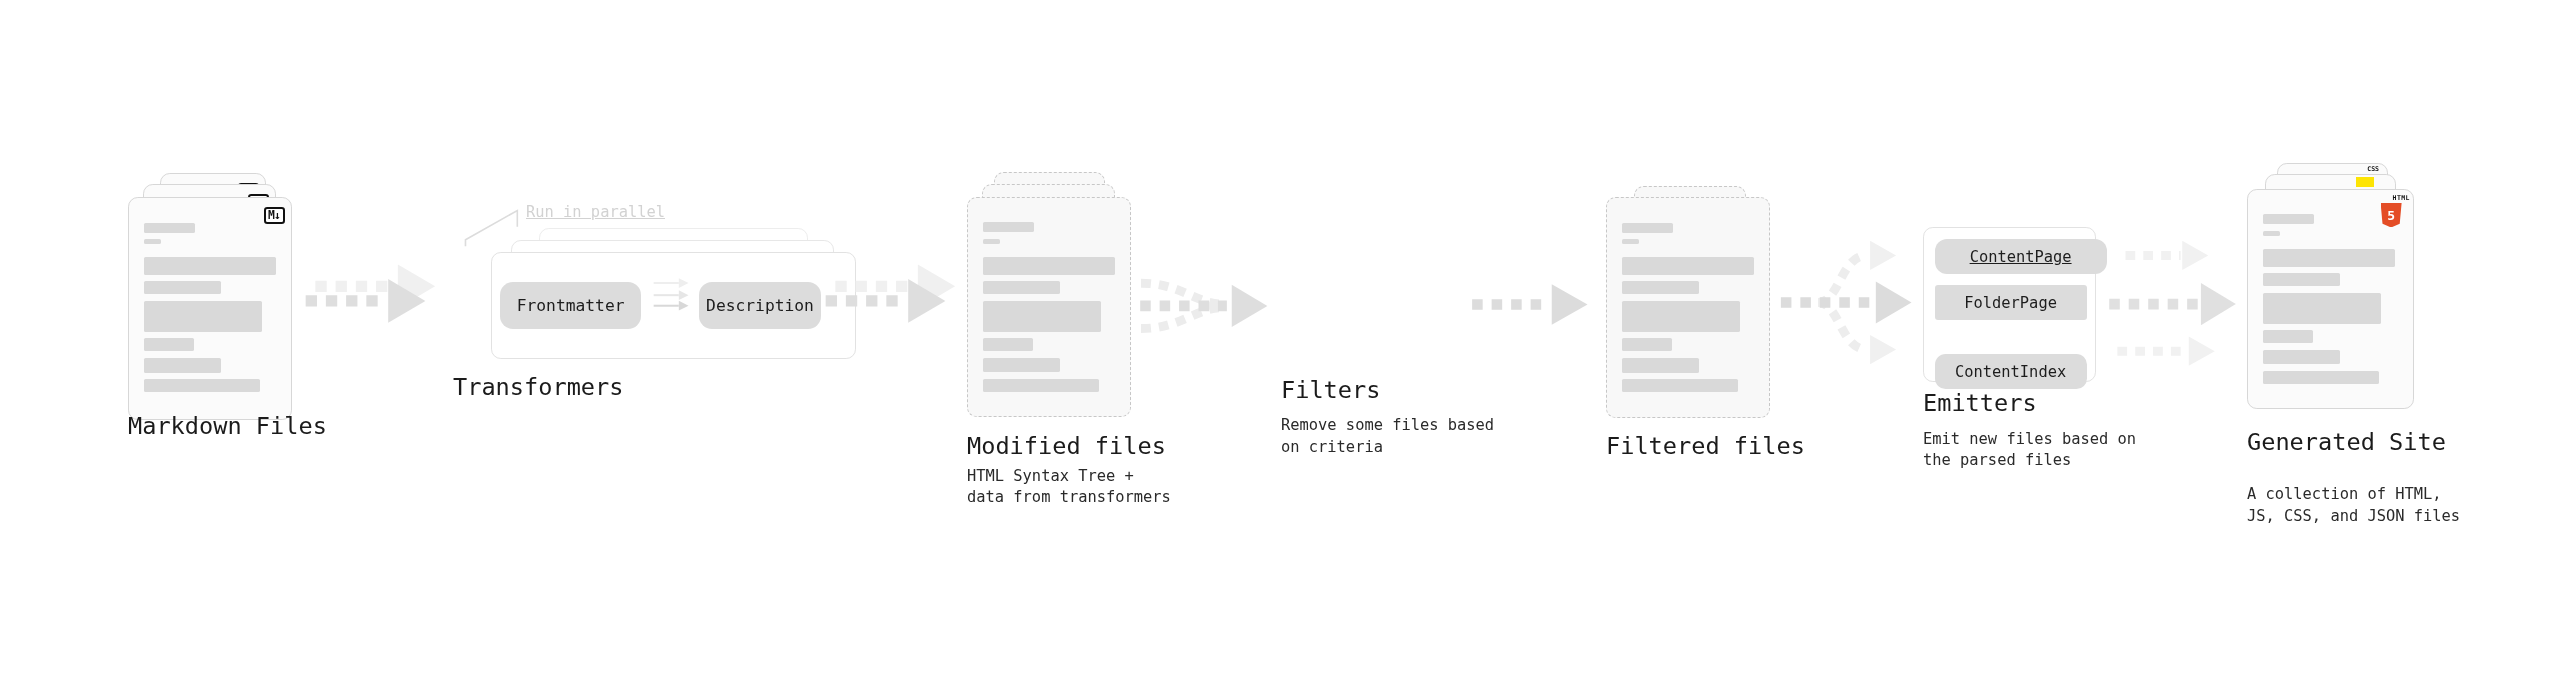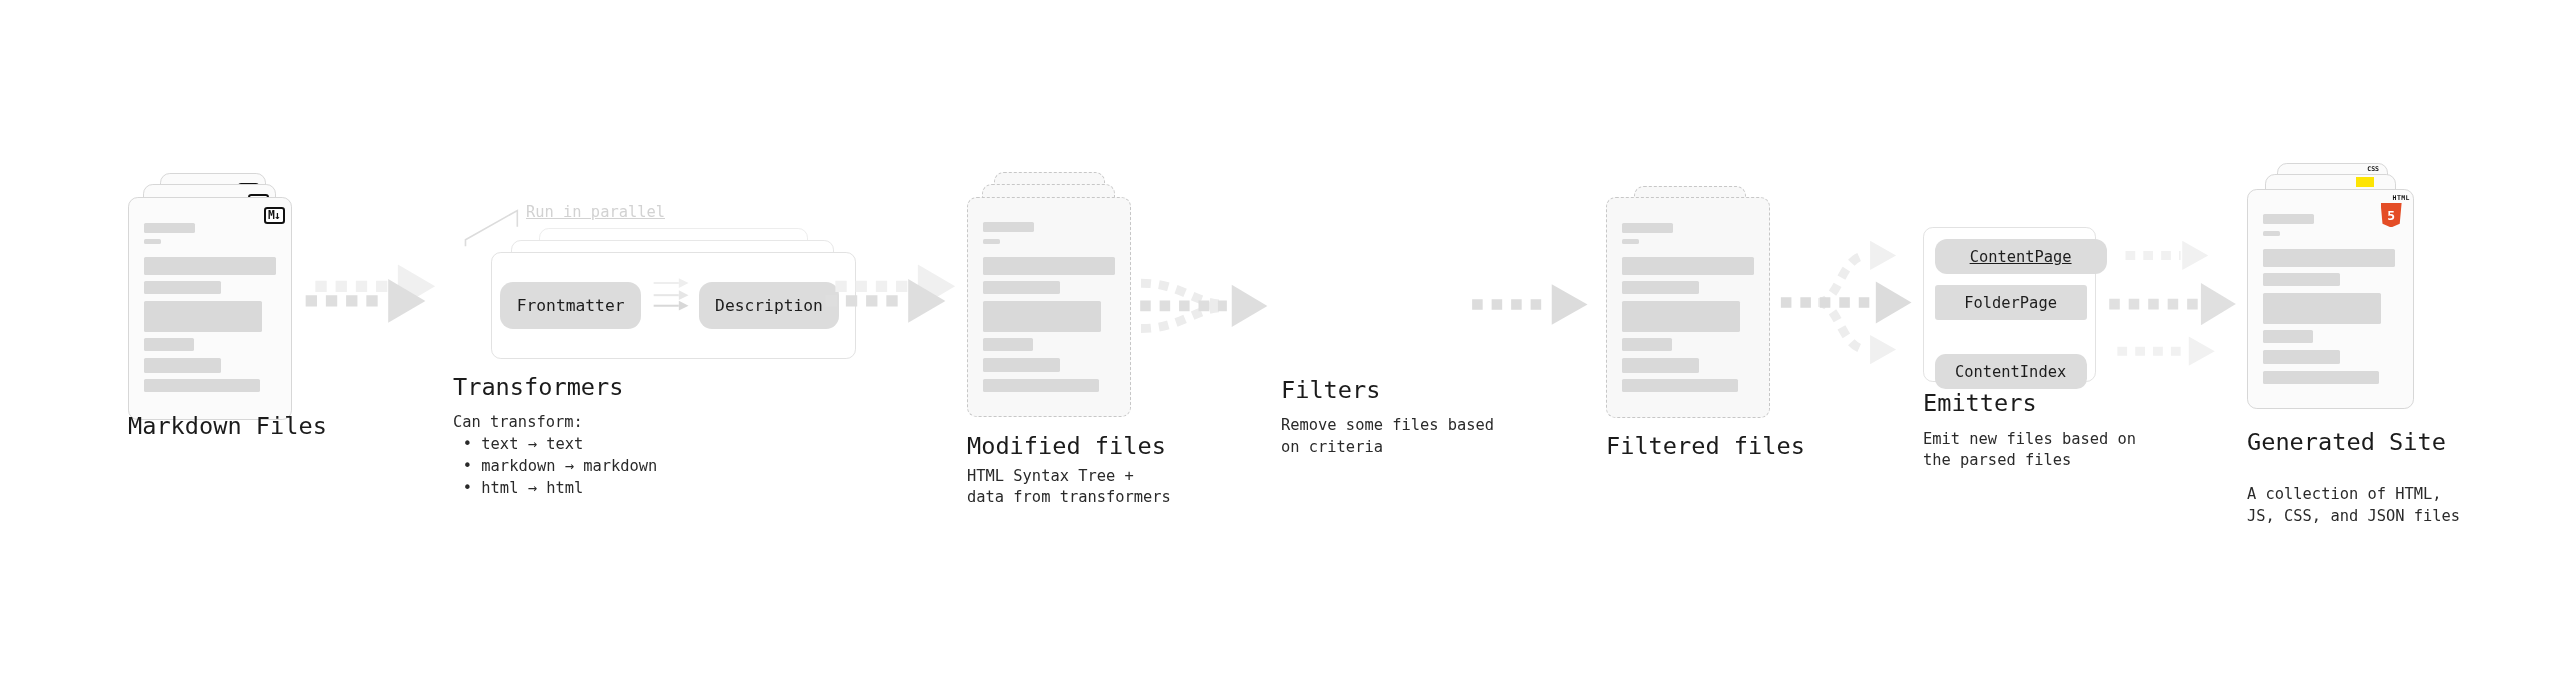--- a/index.html
+++ b/index.html
@@ -90,34 +90,28 @@
     <div class="proc-card" style="left:0;top:24.4px;width:365px;height:107px;">
       <div class="pill" style="left:8.1px;top:28.4px;width:141px;height:47px;">Frontmatter</div>
       <svg class="abs" style="left:151px;top:0;" width="57" height="73" viewBox="0 0 70 90">
         <line x1="13" y1="37" x2="44" y2="37" stroke="#eeeeee" stroke-width="2.5"></line>
           <polygon points="44,31 56,37 44,43" fill="#eeeeee"></polygon>
         <line x1="13" y1="52" x2="44" y2="52" stroke="#e6e6e6" stroke-width="2.5"></line>
           <polygon points="44,46 56,52 44,58" fill="#e6e6e6"></polygon>
         <line x1="13" y1="65" x2="44" y2="65" stroke="#d8d8d8" stroke-width="2.5"></line>
           <polygon points="44,59 56,65 44,71" fill="#d8d8d8"></polygon>
       </svg>
-      <div class="pill" style="left:207px;top:28.4px;width:140px;height:47px;">Description</div>
+      <div class="pill" style="left:207px;top:28.4px;width:122px;height:47px;">Description</div>
     </div>
   </div>
   <svg class="abs" style="left:459px;top:199px;" width="81" height="53" viewBox="0 0 100 65">
     <path d="M8,58 L8,50 L72,14 L72,34" stroke="#dcdcdc" stroke-width="2" fill="none"></path>
   </svg>
   <div class="annotation" style="left:526px;top:203px;">Run in parallel</div>
   <div class="heading" style="left:453px;top:373px;">Transformers</div>
-  <div class="desc" style="left:453px;top:411px;">
-    <div>Can transform:</div>
-    <div style="padding-left:9.8px;">• text → text</div>
-    <div style="padding-left:9.8px;">• markdown → markdown</div>
-    <div style="padding-left:9.8px;">• html → html</div>
-  </div>
 
   <svg class="abs" style="left:819px;top:258px;" width="146" height="89" viewBox="0 0 180 110">
     <line x1="20" y1="35" x2="120" y2="35" stroke="#f0f0f0" stroke-width="14" stroke-dasharray="14 11"></line>
     <polygon points="122,8 122,62 168,35" fill="#f0f0f0"></polygon>
     <line x1="8" y1="53" x2="108" y2="53" stroke="#dedede" stroke-width="14" stroke-dasharray="14 11"></line>
     <polygon points="110,26 110,80 156,53" fill="#dedede"></polygon>
   </svg>
 
   <div class="abs" style="left:967px;top:172px;width:171px;height:252px;">
     <div class="doc dashed" style="left:27px;top:0;width:111px;height:73px;"></div>

